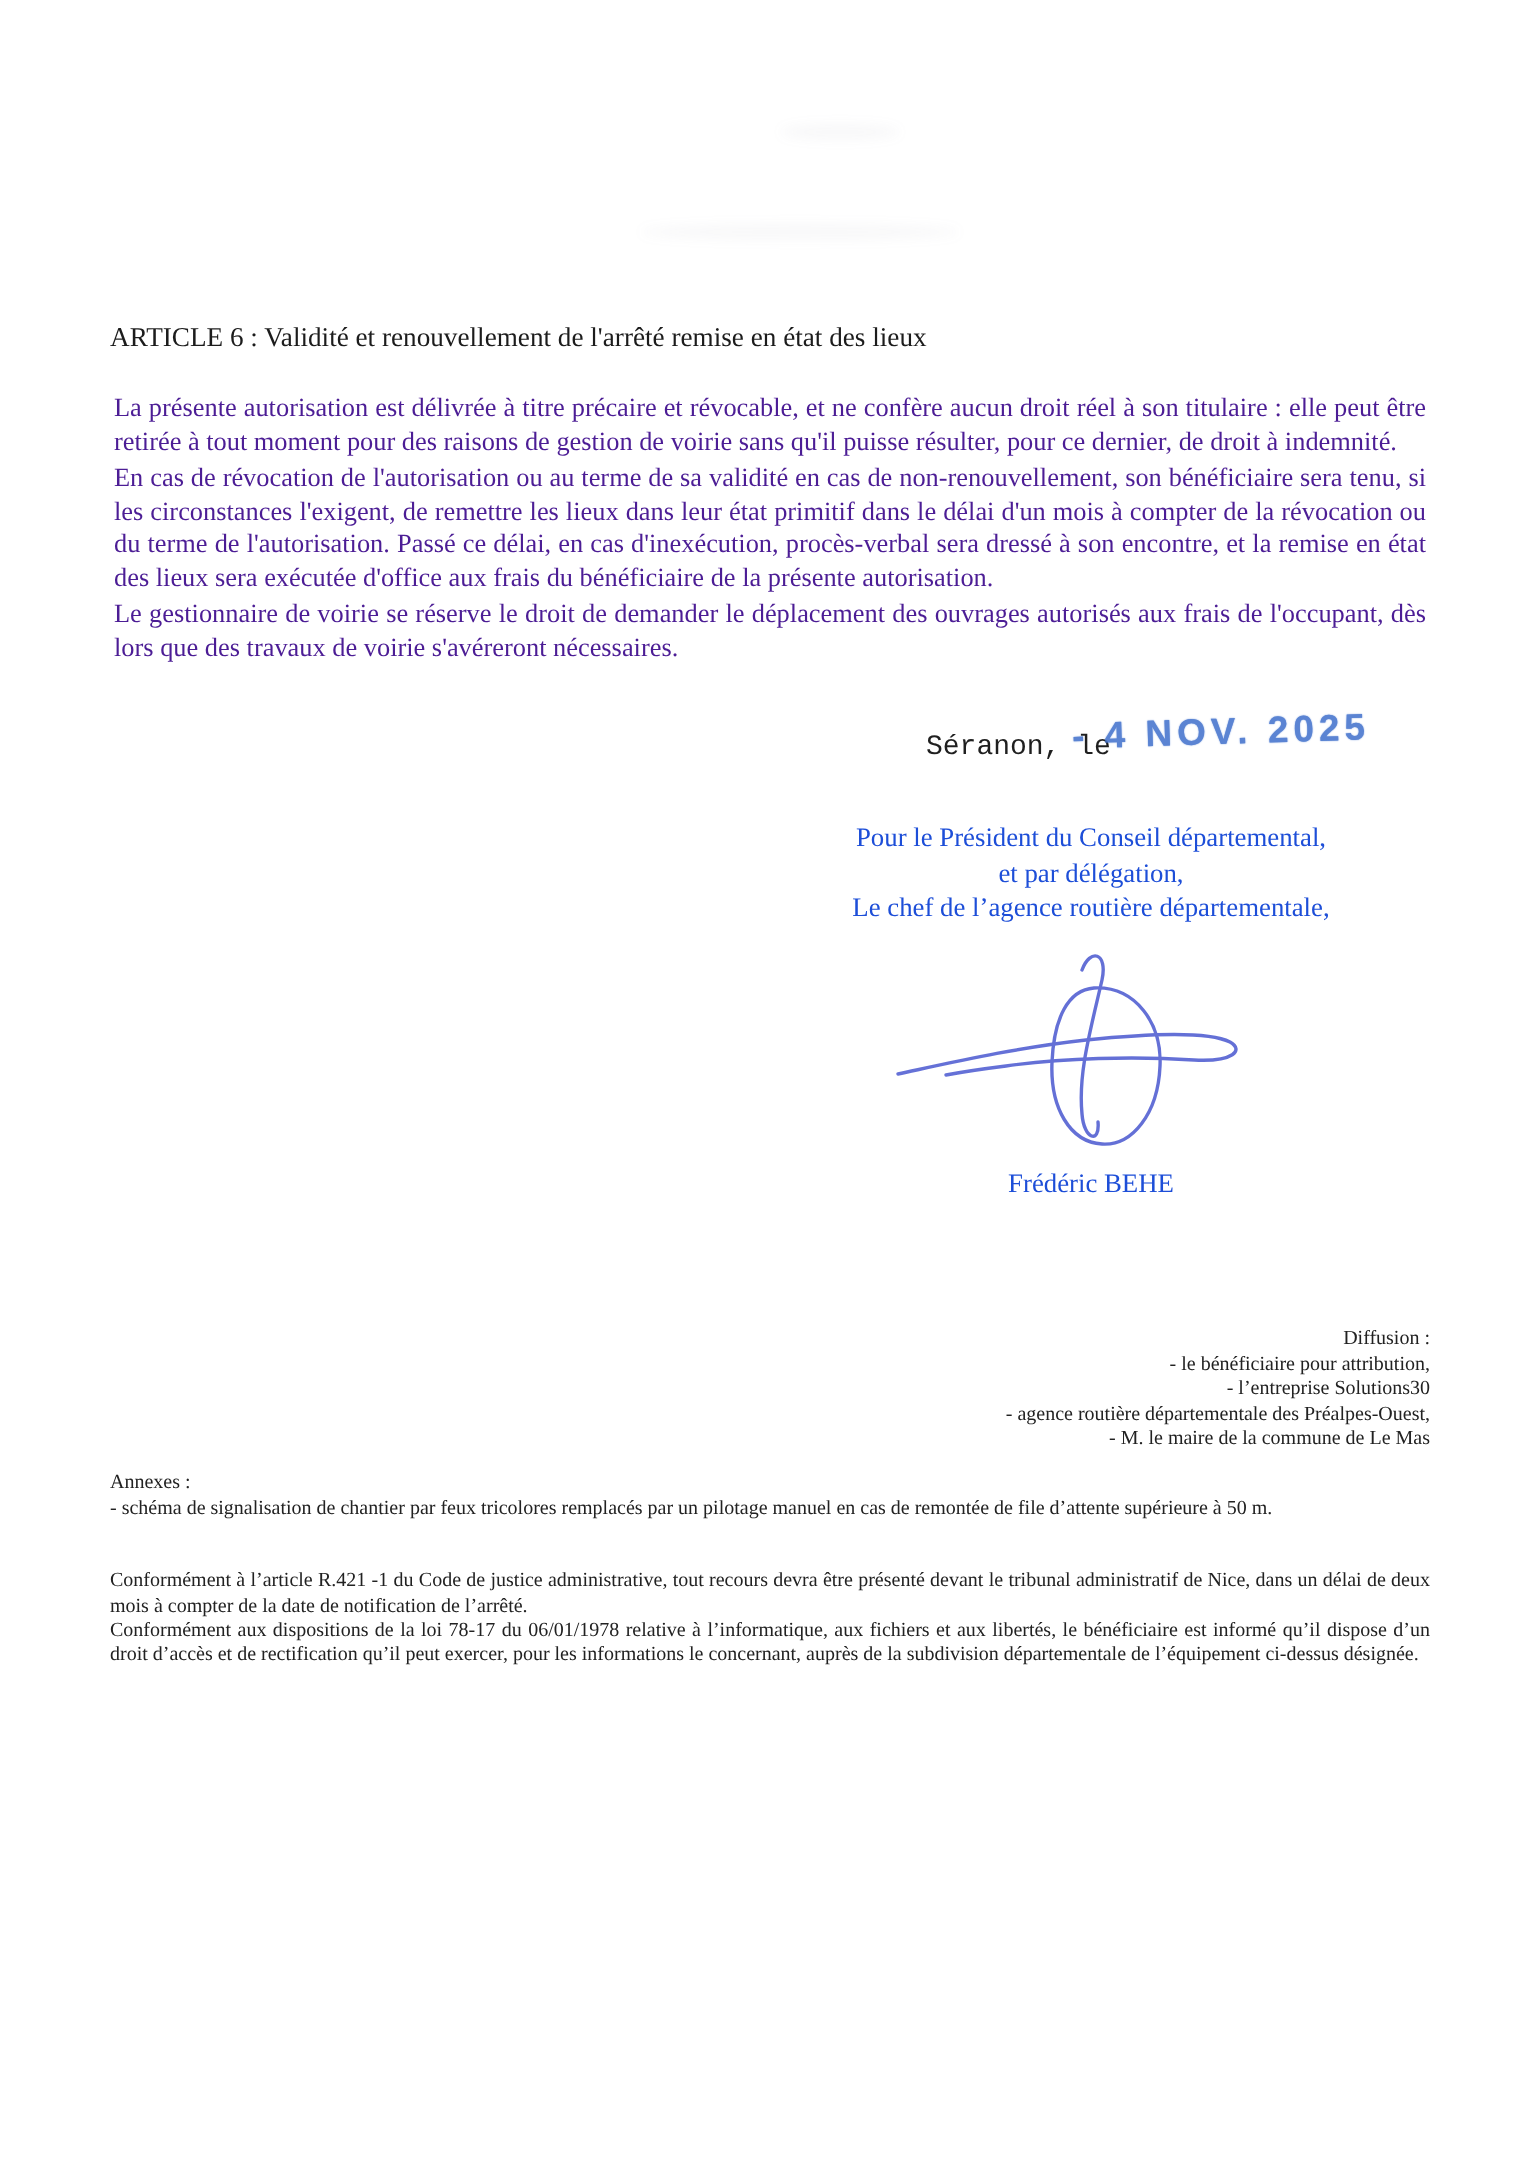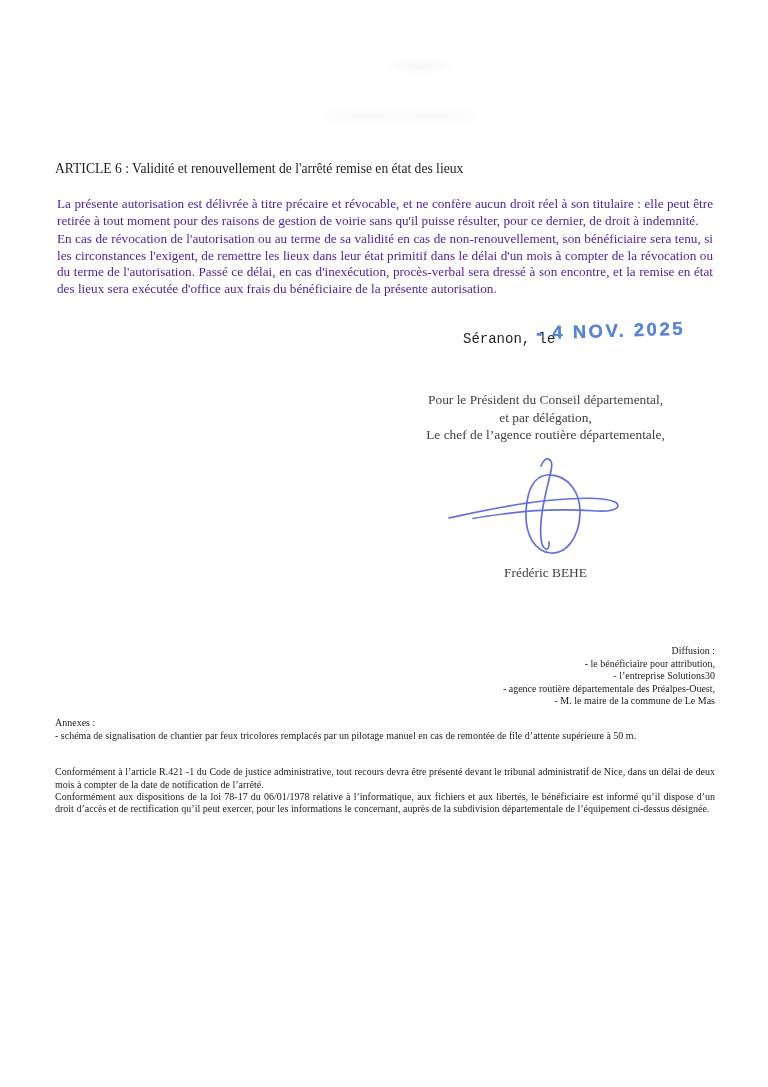--- a/index.html
+++ b/index.html
@@ -56,26 +56,26 @@
     font-family: "Liberation Sans", sans-serif;
     font-weight: bold;
     font-size: 18.5px;
     letter-spacing: 2.5px;
     white-space: nowrap;
     transform: rotate(-1.8deg);
     opacity: 0.88;
     text-shadow: 0 0 0.7px currentColor;
   }
   .sig-block {
-    margin: 38px 0 0 338px;
+    margin: 22px 0 0 338px;
     width: 305px;
     text-align: center;
     font-size: 13.4px;
     line-height: 17.6px;
-    color: #404040;
+    color: #1d4ed8;
   }
   .sig-scribble {
     display: block;
     margin: 10px auto 0 auto;
   }
   .signatory {
     margin-top: 2px;
     font-size: 13.4px;
   }
   .small {
@@ -103,20 +103,21 @@
 
   <div class="smudge" style="left:390px; top:62px; width:60px; height:8px;"></div>
   <div class="smudge" style="left:320px; top:112px; width:160px; height:8px;"></div>
 
   <div class="content">
 
     <h1 class="heading">ARTICLE 6 : Validité et renouvellement de l'arrêté remise en état des lieux</h1>
 
     <p class="body-par">La présente autorisation est délivrée à titre précaire et révocable, et ne confère aucun droit réel à son titulaire : elle peut être retirée à tout moment pour des raisons de gestion de voirie sans qu'il puisse résulter, pour ce dernier, de droit à indemnité.</p>
     <p class="body-par">En cas de révocation de l'autorisation ou au terme de sa validité en cas de non-renouvellement, son bénéficiaire sera tenu, si les circonstances l'exigent, de remettre les lieux dans leur état primitif dans le délai d'un mois à compter de la révocation ou du terme de l'autorisation. Passé ce délai, en cas d'inexécution, procès-verbal sera dressé à son encontre, et la remise en état des lieux sera exécutée d'office aux frais du bénéficiaire de la présente autorisation.</p>
+    <p class="body-par">Le gestionnaire de voirie se réserve le droit de demander le déplacement des ouvrages autorisés aux frais de l'occupant, dès lors que des travaux de voirie s'avéreront nécessaires.</p>
 
     <div class="date-row">
       <span class="place-line">Séranon, le</span>
       <span class="stamp" style="color:#4574cd;">- 4 NOV. 2025</span>
     </div>
 
     <div class="sig-block">
       <div>Pour le Président du Conseil départemental,</div>
       <div>et par délégation,</div>
       <div>Le chef de l’agence routière départementale,</div>

